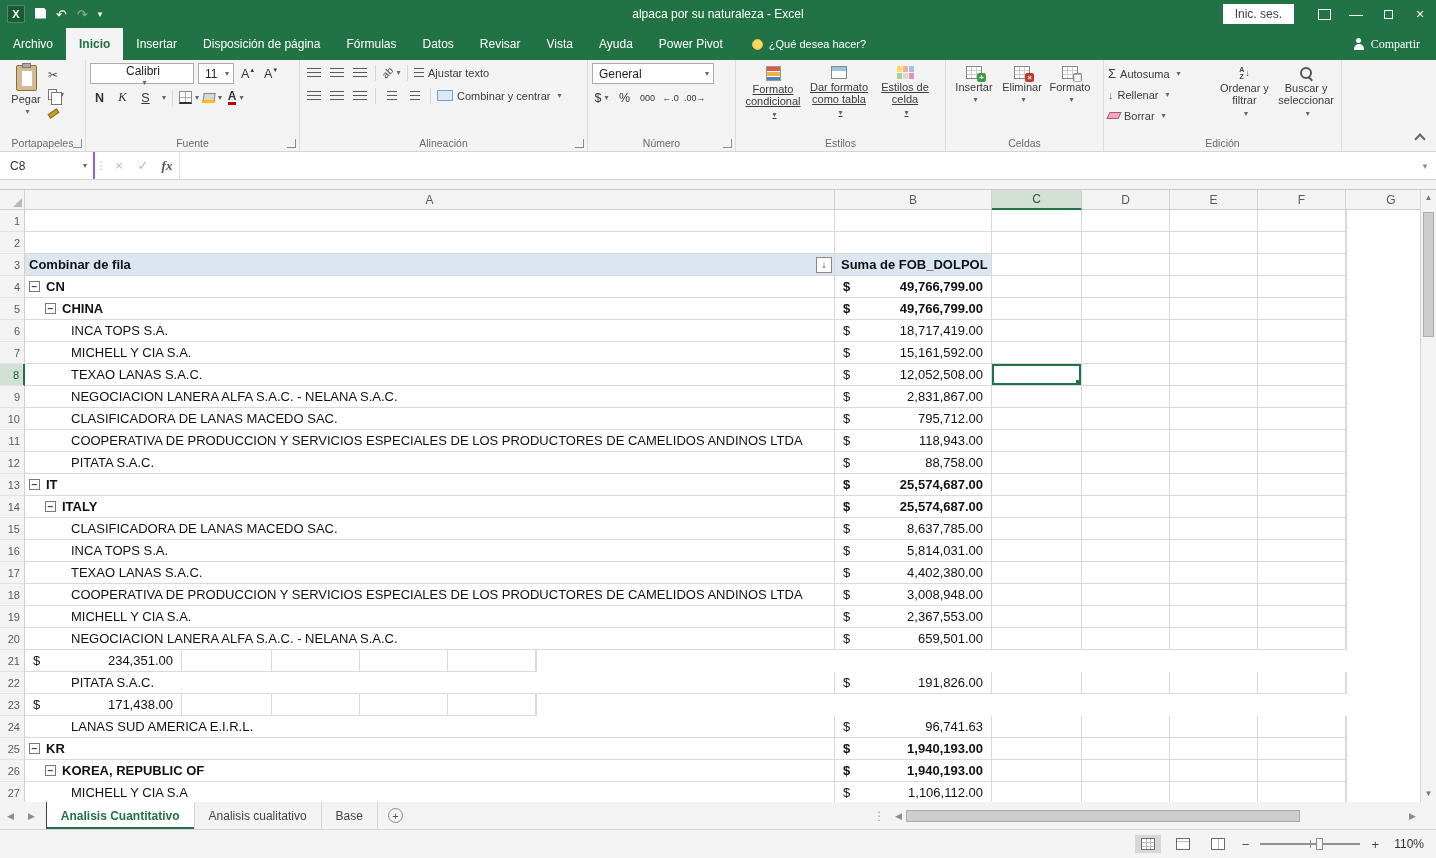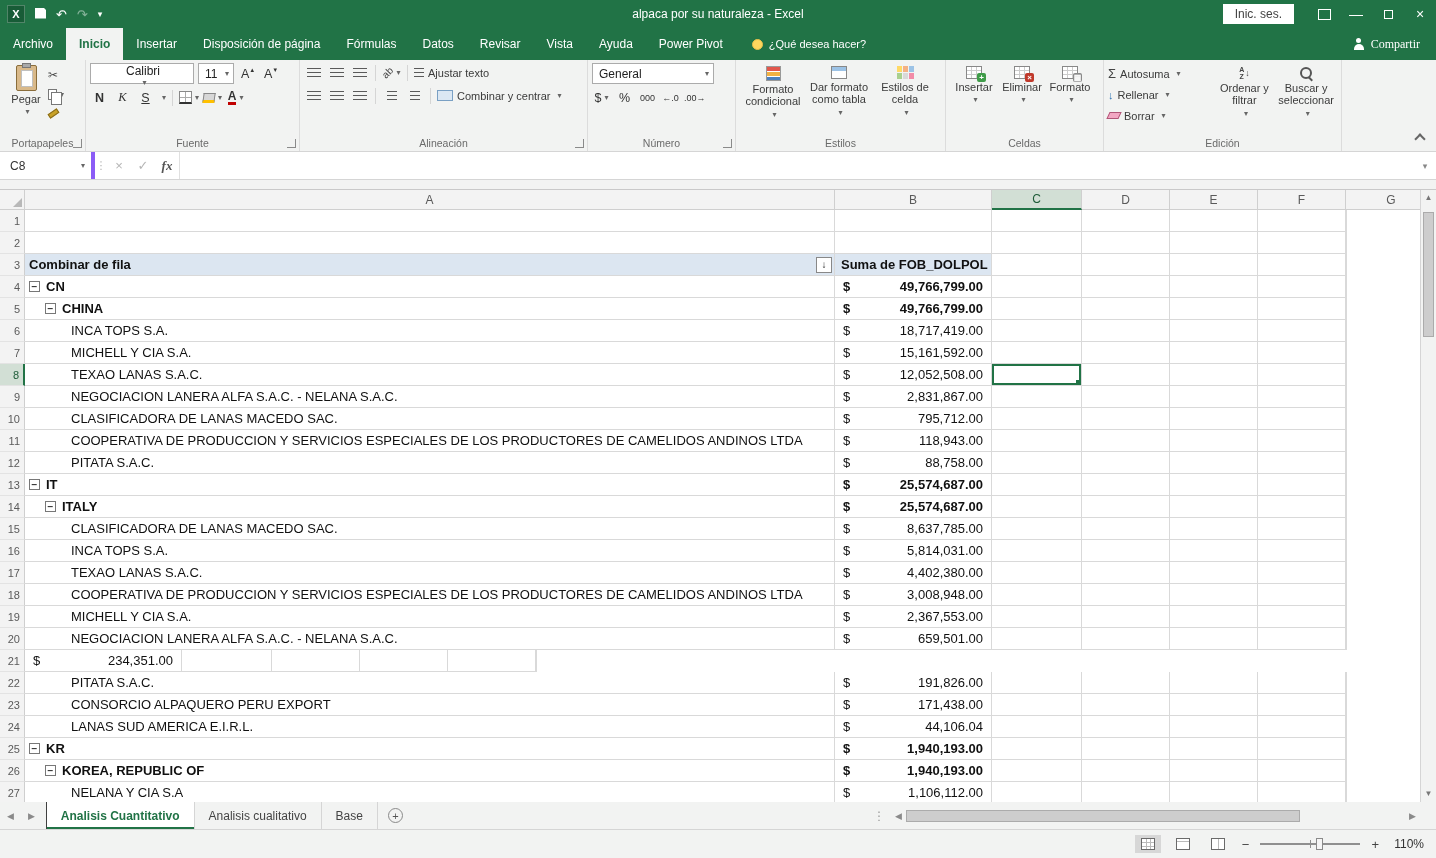--- a/index.html
+++ b/index.html
@@ -72,21 +72,21 @@
   .li{width:14px;height:10px;background:repeating-linear-gradient(to bottom,#5a5a5a 0 1.5px,transparent 1.5px 4px);display:inline-block;}
   .li.short{width:10px;}
   .ori{font-size:10px;transform:rotate(-45deg);display:inline-block;color:#444;}
   .wbtn{display:flex;align-items:center;gap:4px;font-size:11px;height:19px;color:#3b3b3b;}
   .ico-merge{width:16px;height:11px;border:1px solid #7aa0c4;background:#dbe7f3;display:inline-block;}
 
   .g-number{width:148px;}
   .num-combo{width:122px;}
 
   .g-styles{width:210px;}
-  .style-btn{width:66px;display:flex;flex-direction:column;align-items:center;text-align:center;gap:2px;padding-top:3px;line-height:12px;}
+  .style-btn{width:66px;display:flex;flex-direction:column;align-items:center;text-align:center;gap:2px;padding-top:3px;line-height:12px;text-decoration:underline;}
   .ico-cf{width:15px;height:15px;border:1px solid #999;background:linear-gradient(to bottom,#e2574c 0 4px,#fff 4px 5px,#f2b143 5px 9px,#fff 9px 10px,#4f81bd 10px 15px);}
   .ico-tbl{width:16px;height:13px;border:1px solid #888;background:linear-gradient(to bottom,#9dc3e6 0 4px,#fff 4px);}
   .ico-cs{width:17px;height:13px;display:grid;grid-template-columns:repeat(3,1fr);grid-template-rows:repeat(2,1fr);gap:1px;}
   .ico-cs span{display:block;}
 
   .g-cells{width:158px;}
   .cell-btn{width:48px;display:flex;flex-direction:column;align-items:center;gap:2px;padding-top:3px;}
   .ico-sheet{width:16px;height:13px;border:1px solid #888;background:
     linear-gradient(to right,transparent 4px,#ccc 4px 5px,transparent 5px 9px,#ccc 9px 10px,transparent 10px),
     linear-gradient(to bottom,transparent 3px,#ccc 3px 4px,transparent 4px 7px,#ccc 7px 8px,transparent 8px) #fff;position:relative;}
@@ -104,21 +104,21 @@
   .big2{width:62px;display:flex;flex-direction:column;align-items:center;text-align:center;gap:2px;padding-top:3px;line-height:12px;}
   .ico-sort{display:flex;align-items:center;gap:1px;}
   .ico-sort .az{display:flex;flex-direction:column;font-size:7px;line-height:7px;font-weight:bold;color:#444;}
   .ico-find{position:relative;width:14px;height:14px;display:inline-block;}
   .ico-find::before{content:'';position:absolute;left:1px;top:1px;width:8px;height:8px;border:2px solid #555;border-radius:50%;}
   .ico-find::after{content:'';position:absolute;right:0;bottom:0;width:5px;height:2px;background:#555;transform:rotate(45deg);}
   .ribbon-collapse{position:absolute;right:12px;bottom:8px;width:8px;height:8px;border-left:2px solid #666;border-top:2px solid #666;transform:rotate(45deg);}
 
   
   .fbar{height:28px;display:flex;align-items:stretch;background:#fff;border-bottom:1px solid #d5d5d5;font-size:12px;color:#333;}
-  .namebox{width:95px;display:flex;align-items:center;justify-content:space-between;padding:0 6px 0 10px;border-right:4px solid #8b5cf6;}
+  .namebox{width:95px;display:flex;align-items:center;justify-content:space-between;padding:0 6px 0 10px;border-right:2px solid #8b5cf6;}
   .fgrip{width:12px;display:flex;align-items:center;justify-content:center;color:#b5b5b5;font-size:11px;}
   .fico{width:24px;display:flex;align-items:center;justify-content:center;font-size:13px;}
   .fico.dim{color:#b5b5b5;}
   .fico.fx{font-family:"Liberation Serif",serif;font-style:italic;font-weight:bold;color:#555;}
   .finput{flex:1;border-left:1px solid #e0e0e0;}
   .fexpand{width:22px;display:flex;align-items:center;justify-content:center;color:#888;font-size:9px;}
   .gapstrip{height:10px;background:#f2f3f2;border-bottom:1px solid #c9c9c9;}
 
   
   :root{--ca:810px;--cb:157px;--cc:90px;--cd:88px;}
@@ -826,41 +826,38 @@
           <span class="val">191,826.00</span>
         </div>
         <div class="cell col-c"></div>
         <div class="cell col-d"></div>
         <div class="cell col-e"></div>
         <div class="cell col-f"></div>
         <div class="cell col-g"></div>
       </div>
       <div class="grid-row">
         <div class="row-num">23</div>
-        <div class="cell col-a lv2">
-          <span class="a-label">CONSORCIO ALPAQUERO PERU EXPORT</span>
-        </div>
         <div class="cell col-b">
           <span class="cur">$</span>
           <span class="val">171,438.00</span>
         </div>
         <div class="cell col-c"></div>
         <div class="cell col-d"></div>
         <div class="cell col-e"></div>
         <div class="cell col-f"></div>
         <div class="cell col-g"></div>
       </div>
       <div class="grid-row">
         <div class="row-num">24</div>
         <div class="cell col-a lv2">
           <span class="a-label">LANAS SUD AMERICA E.I.R.L.</span>
         </div>
         <div class="cell col-b">
           <span class="cur">$</span>
-          <span class="val">44,106.04</span>
+          <span class="val">96,741.63</span>
         </div>
         <div class="cell col-c"></div>
         <div class="cell col-d"></div>
         <div class="cell col-e"></div>
         <div class="cell col-f"></div>
         <div class="cell col-g"></div>
       </div>
       <div class="grid-row">
         <div class="row-num">25</div>
         <div class="cell col-a bold">
@@ -889,21 +886,21 @@
         </div>
         <div class="cell col-c"></div>
         <div class="cell col-d"></div>
         <div class="cell col-e"></div>
         <div class="cell col-f"></div>
         <div class="cell col-g"></div>
       </div>
       <div class="grid-row">
         <div class="row-num">27</div>
         <div class="cell col-a lv2">
-          <span class="a-label">NELANA Y CIA S.A</span>
+          <span class="a-label">MICHELL Y CIA S.A</span>
         </div>
         <div class="cell col-b">
           <span class="cur">$</span>
           <span class="val">1,106,112.00</span>
         </div>
         <div class="cell col-c"></div>
         <div class="cell col-d"></div>
         <div class="cell col-e"></div>
         <div class="cell col-f"></div>
         <div class="cell col-g"></div>

